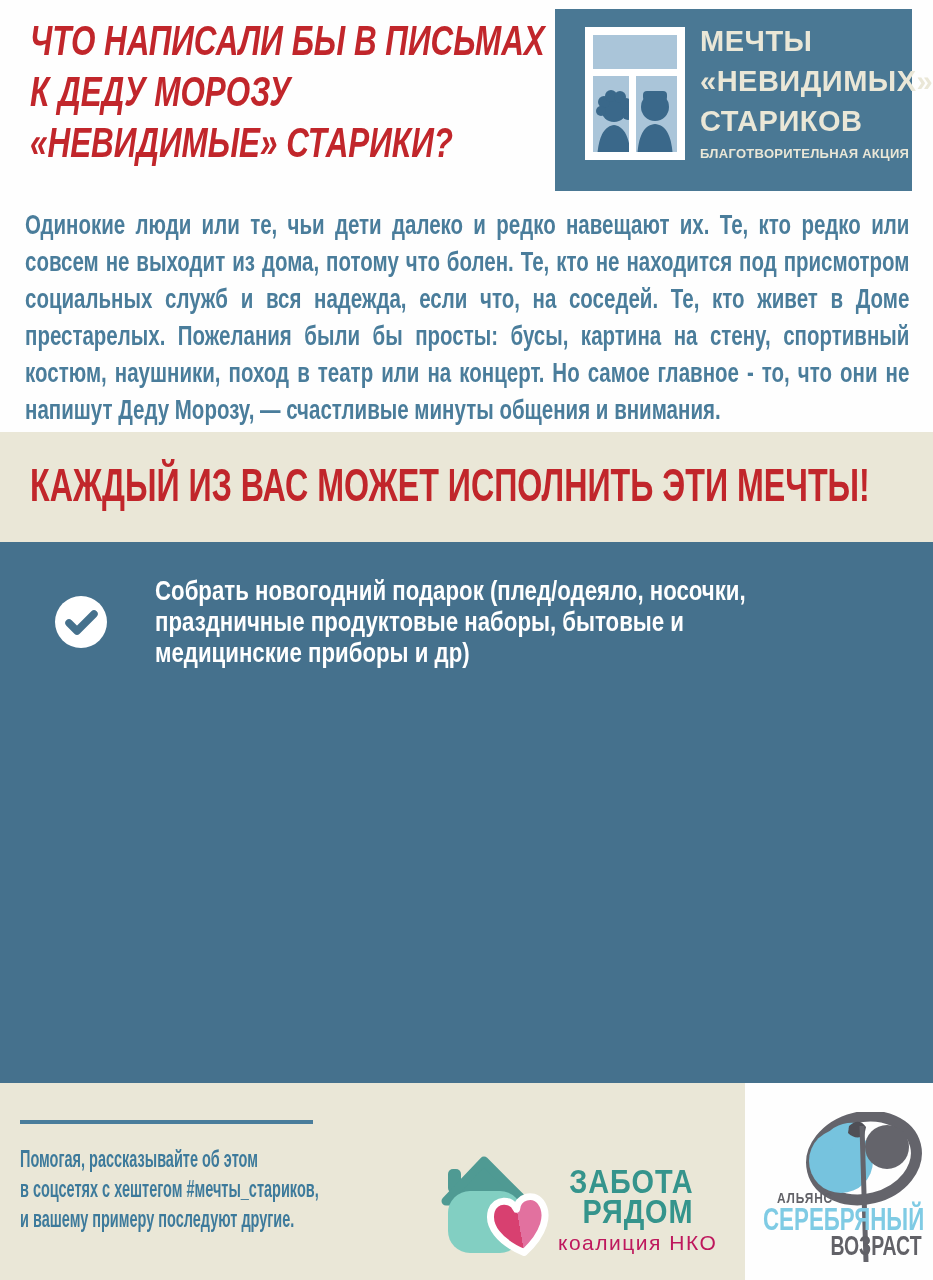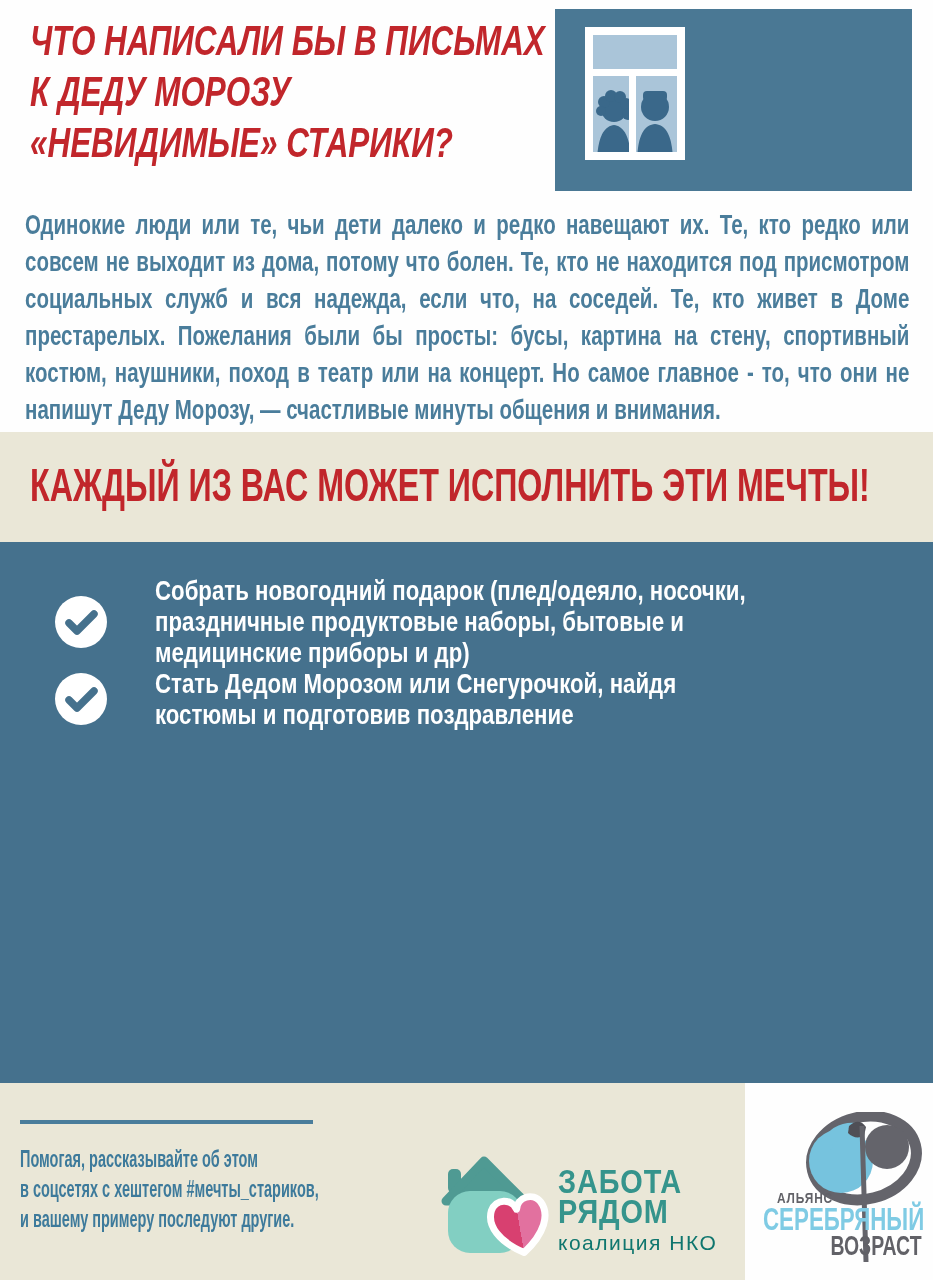--- a/index.html
+++ b/index.html
@@ -33,24 +33,24 @@
     font-weight:bold;transform:scaleX(.78);transform-origin:left center;}
   
   .footer{position:absolute;left:0;top:1083px;width:745px;height:197px;background:#eae7d7;}
   .divider{position:absolute;left:20px;top:37px;width:293px;height:4px;background:#4a7d9b;}
   .note{position:absolute;left:20px;top:61px;color:#3d7a9b;font-weight:bold;}
   .note .n-line{font-size:23px;line-height:30px;white-space:nowrap;
     transform:scaleX(.63);transform-origin:left center;}
   
   .zabota{position:absolute;left:440px;top:70px;width:310px;height:127px;}
   .house-icon{position:absolute;left:0;top:0;}
-  .z-text{position:absolute;left:118px;top:13px;}
+  .z-text{position:absolute;left:118px;top:13px;text-align:right;}
   .z-big{font-size:34px;line-height:30px;font-weight:bold;color:#35948c;letter-spacing:1px;
     white-space:nowrap;transform:scaleX(.85);transform-origin:left center;}
-  .z-sub{margin-top:5px;font-size:21px;color:#0f766e;letter-spacing:1.5px;white-space:nowrap;}
+  .z-sub{margin-top:5px;font-size:21px;color:#be185d;letter-spacing:1.5px;white-space:nowrap;}
   
   .silver{position:absolute;left:760px;top:29px;width:170px;height:160px;text-align:center;}
   .silver-icon{position:absolute;left:45px;top:0;}
   .s-small{position:absolute;left:17px;top:78px;font-size:14px;font-weight:bold;color:#616167;
     letter-spacing:1px;white-space:nowrap;transform:scaleX(.85);transform-origin:left top;}
   .s-blue{position:absolute;left:3px;top:90px;font-size:31px;font-weight:bold;color:#7fcbe4;
     white-space:nowrap;transform:scaleX(.72);transform-origin:left top;}
   .s-gray{position:absolute;right:8px;top:119px;font-size:27px;font-weight:bold;color:#616167;
     white-space:nowrap;transform:scaleX(.72);transform-origin:right top;}
 </style>
@@ -83,42 +83,41 @@
           <circle cx="43" cy="87" r="6"></circle>
         <path d="M12,133 C13,108 20,99 29,98 C38,99 45,108 46,133 Z"></path>
         <circle cx="70" cy="80" r="14"></circle>
         <rect x="58" y="64" width="24" height="10" rx="4"></rect>
         <path d="M52,133 C53,106 60,98 70,97 C80,98 87,106 88,133 Z"></path>
       </g>
       <rect x="4" y="42" width="92" height="7" fill="#ffffff"></rect>
       <rect x="44" y="46" width="7" height="83" fill="#ffffff"></rect>
       <rect x="4" y="4" width="92" height="125" fill="none" stroke="#ffffff" stroke-width="8"></rect>
     </svg>
+    <div class="logo-text">
+      <div class="logo-line">МЕЧТЫ</div>
+      <div class="logo-line">«НЕВИДИМЫХ»</div>
+      <div class="logo-line">СТАРИКОВ</div>
+      <div class="logo-sub">БЛАГОТВОРИТЕЛЬНАЯ АКЦИЯ</div>
+    </div>
   </div>
 
   <p class="intro">Одинокие люди или те, чьи дети далеко и редко навещают их. Те, кто редко или совсем не выходит из дома, потому что болен. Те, кто не находится под присмотром социальных служб и вся надежда, если что, на соседей. Те, кто живет в Доме престарелых. Пожелания были бы просты: бусы, картина на стену, спортивный костюм, наушники, поход в театр или на концерт. Но самое главное - то, что они не напишут Деду Морозу, — счастливые минуты общения и внимания.</p>
 
   <div class="cream-band">
     <h2 class="cta">КАЖДЫЙ ИЗ ВАС МОЖЕТ ИСПОЛНИТЬ ЭТИ МЕЧТЫ!</h2>
   </div>
 
   <div class="teal-box">
     <div class="check-item">
       <svg class="check-icon" viewBox="0 0 52 52">
         <circle cx="26" cy="26" r="26" fill="#ffffff"></circle>
         <path d="M14 27 l8 8 l17 -17" fill="none" stroke="#45718d" stroke-width="7.5" stroke-linecap="round" stroke-linejoin="round"></path>
       </svg>
       <div class="check-text">Собрать новогодний подарок (плед/одеяло, носочки, праздничные продуктовые наборы, бытовые и медицинские приборы и др)</div>
-    </div>
-    <div class="check-item">
-      <svg class="check-icon" viewBox="0 0 52 52">
-        <circle cx="26" cy="26" r="26" fill="#ffffff"></circle>
-        <path d="M14 27 l8 8 l17 -17" fill="none" stroke="#45718d" stroke-width="7.5" stroke-linecap="round" stroke-linejoin="round"></path>
-      </svg>
-      <div class="check-text">Стать Дедом Морозом или Снегурочкой, найдя костюмы и подготовив поздравление</div>
     </div>
   </div>
 
   <div class="footer">
     <div class="divider"></div>
     <div class="note">
       <div class="n-line">Помогая, рассказывайте об этом</div>
       <div class="n-line">в соцсетях с хештегом #мечты_стариков,</div>
       <div class="n-line">и вашему примеру последуют другие.</div>
     </div>

